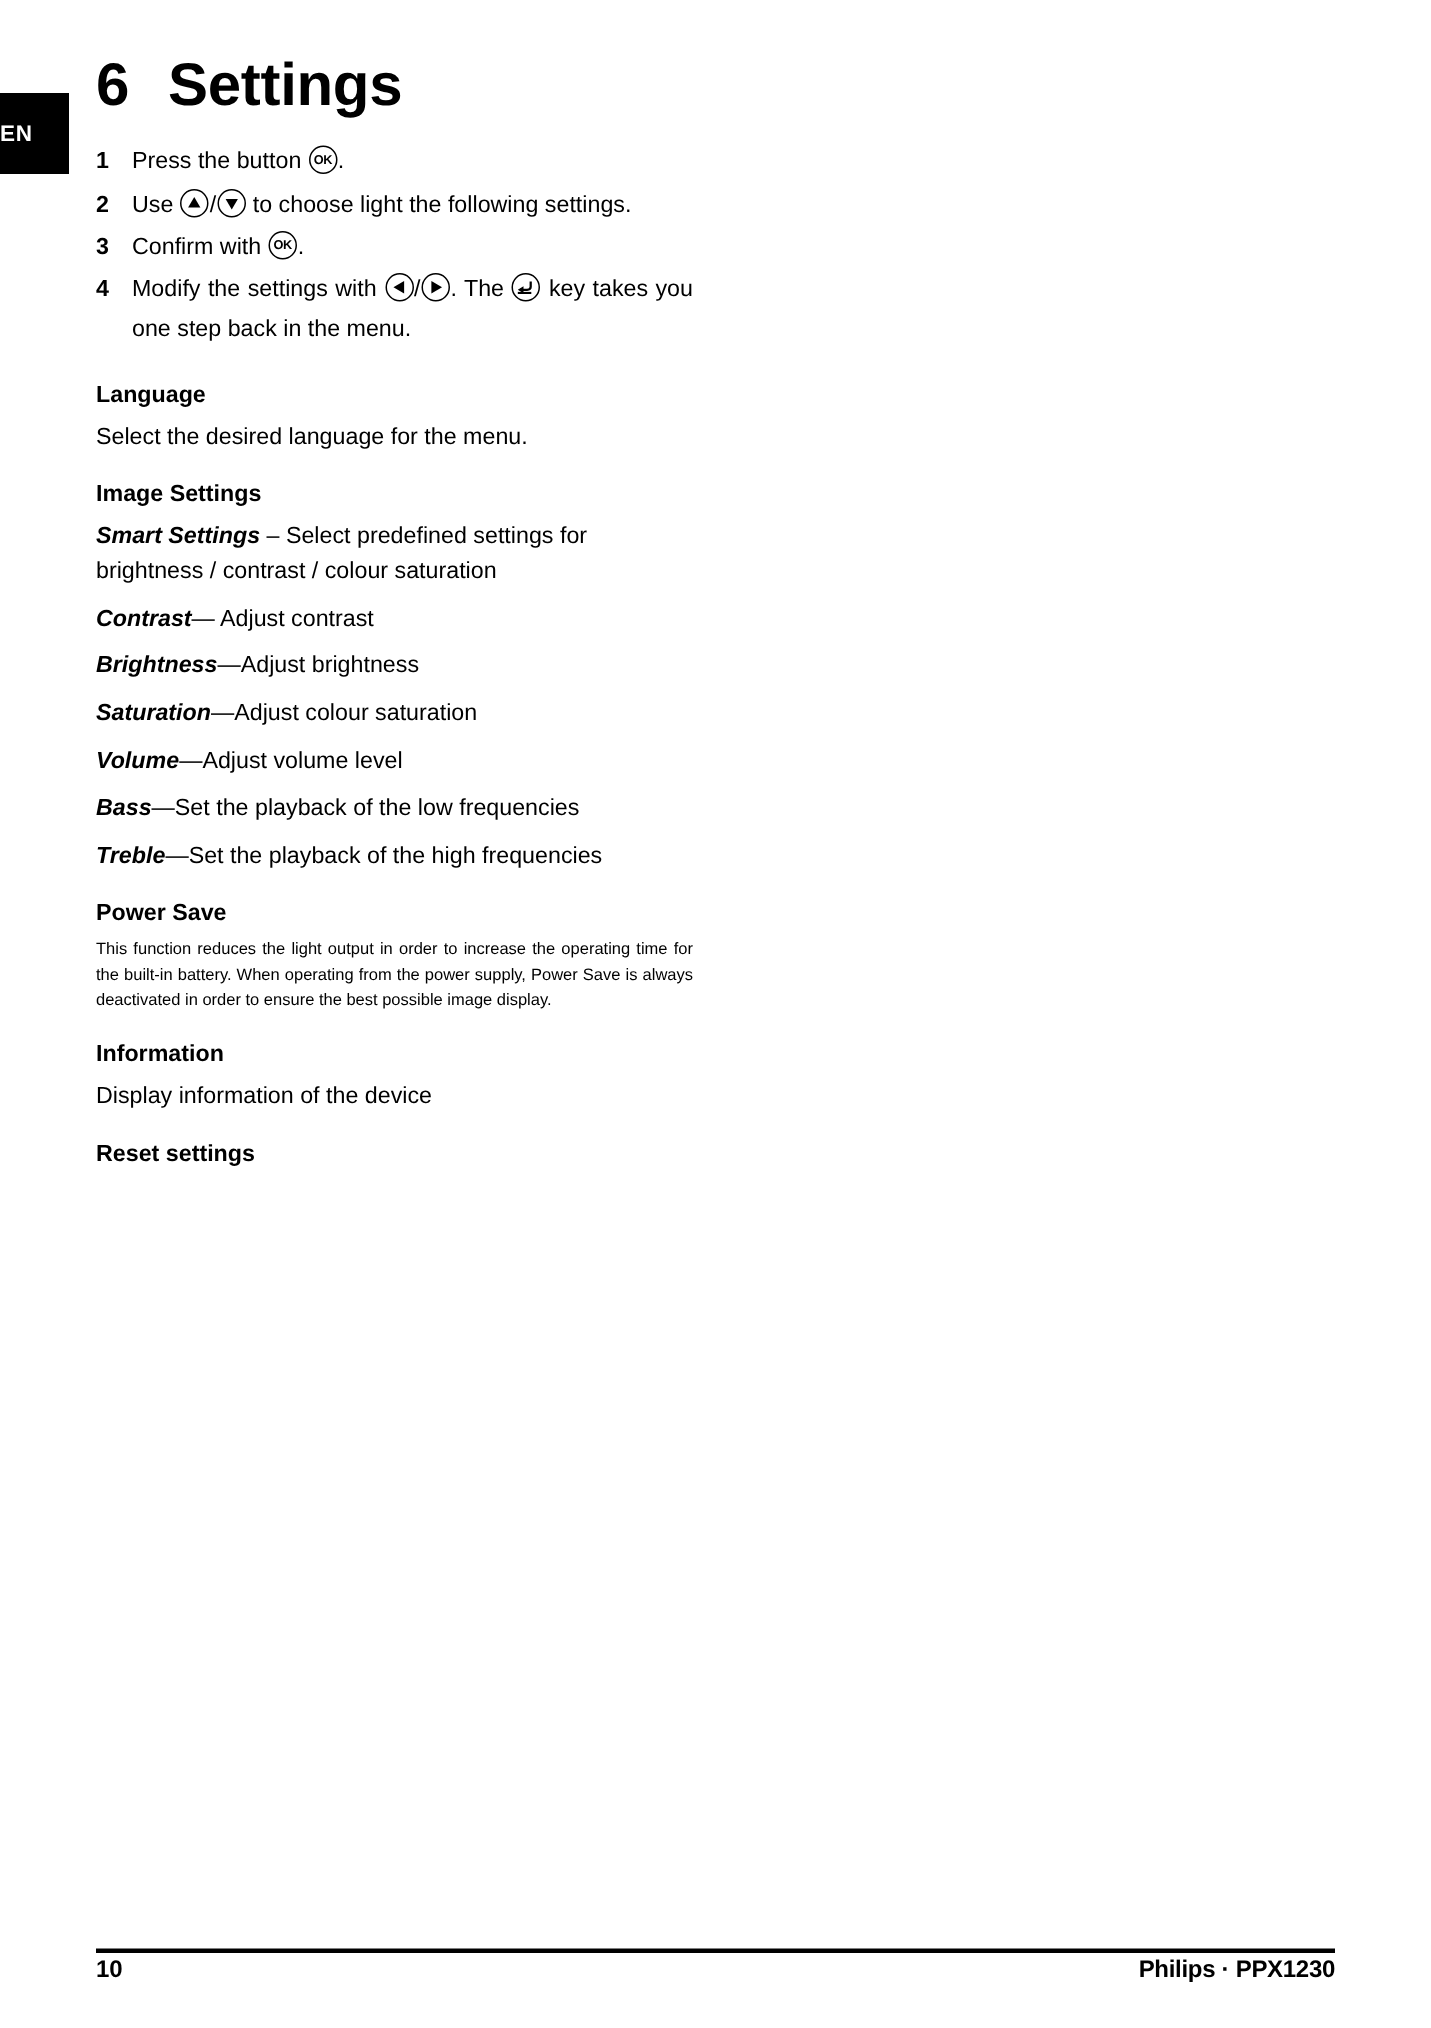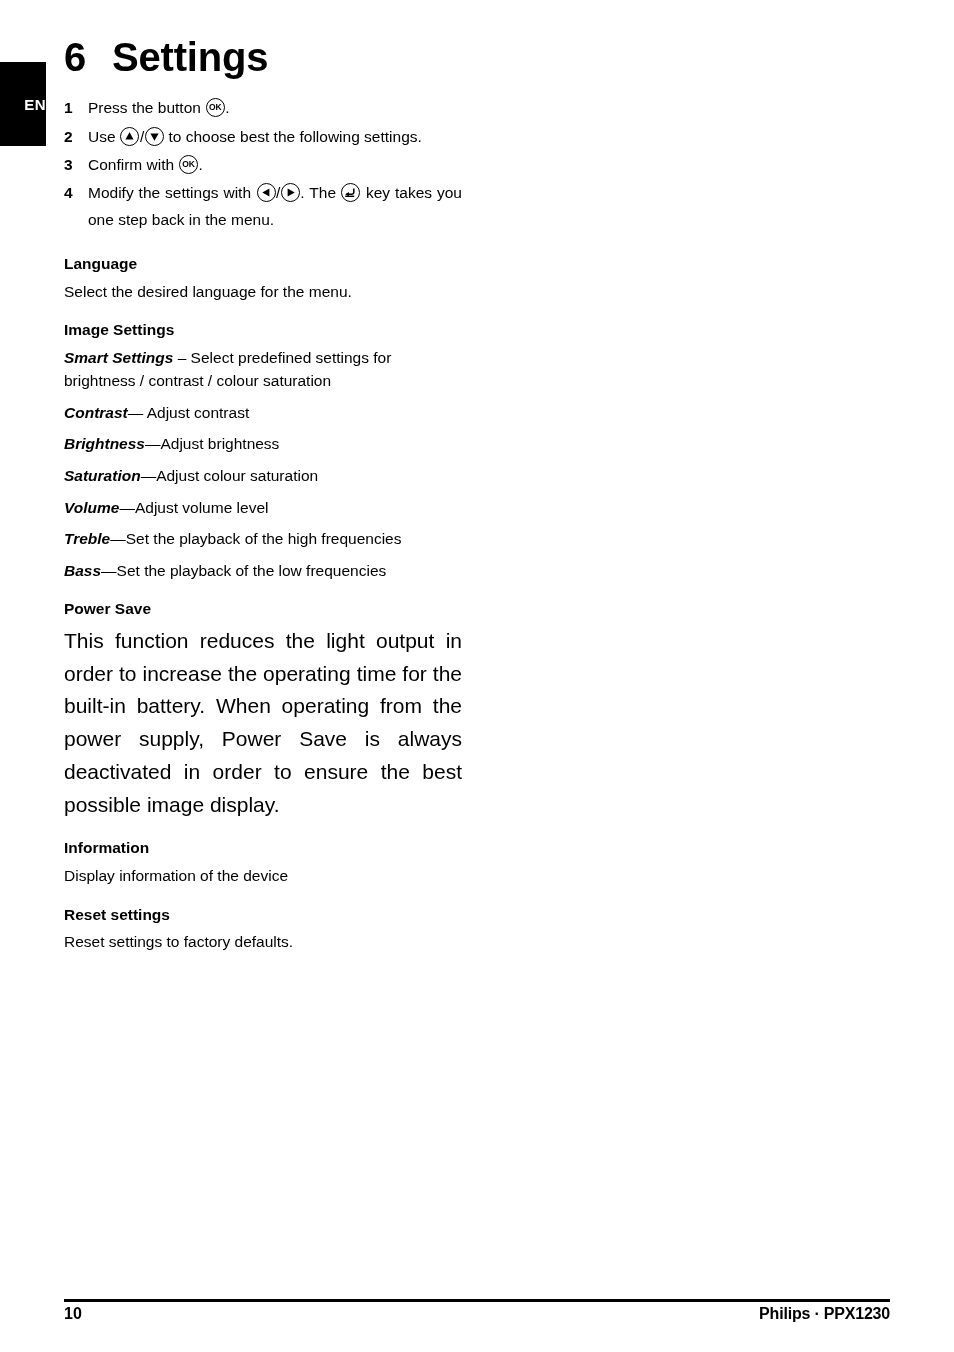--- a/index.html
+++ b/index.html
@@ -16,29 +16,29 @@
     color: #000000;
     overflow: hidden;
   }
 
   
   .lang-tab {
     position: absolute;
     left: 0;
     top: 62px;
     width: 46px;
-    height: 84px;
+    height: 54px;
     background: #000000;
     color: #ffffff;
     font-weight: bold;
     font-size: 15px;
     letter-spacing: 0.5px;
     display: flex;
     align-items: center;
-    justify-content: flex-end;
+    justify-content: flex-start;
   }
 
   
   .content {
     position: absolute;
     left: 64px;
     top: 36px;
     width: 398px;
   }
 
@@ -88,21 +88,21 @@
   }
   p.body {
     margin: 0 0 8px 0;
     font-size: 15.5px;
     line-height: 1.52;
   }
   p.justify {
     text-align: justify;
     text-justify: inter-word;
     margin: 0;
-    font-size: 21px;
+    font-size: 11px;
     line-height: 1.56;
   }
   .term {
     font-weight: bold;
     font-style: italic;
     margin-top: 20px;
   }
 
   
   .key {
@@ -172,21 +172,21 @@
       <span class="num">6</span>
       <span class="ttl">Settings</span>
     </h1>
 
     <ol class="steps" id="steps-list">
         <li class="nojust"><span class="idx">1</span><span>Press the button </span><span class="key"><span class="oktext">OK</span></span><span>.</span></li>
         <li><span class="idx">2</span><span>Use </span><span class="key"><svg width="17" height="17" viewBox="0 0 17 17">
               <path fill="#000" d="M8.5 4.3 L12.6 11.4 L4.4 11.4 Z"></path>
             </svg></span><span>/</span><span class="key"><svg width="17" height="17" viewBox="0 0 17 17">
               <path fill="#000" d="M8.5 12.7 L4.4 5.6 L12.6 5.6 Z"></path>
-            </svg></span><span> to choose best the following settings.</span></li>
+            </svg></span><span> to choose light the following settings.</span></li>
         <li class="nojust"><span class="idx">3</span><span>Confirm with </span><span class="key"><span class="oktext">OK</span></span><span>.</span></li>
         <li><span class="idx">4</span><span>Modify the settings with </span><span class="key"><svg width="17" height="17" viewBox="0 0 17 17">
               <path fill="#000" d="M4.3 8.5 L11.4 4.4 L11.4 12.6 Z"></path>
             </svg></span><span>/</span><span class="key"><svg width="17" height="17" viewBox="0 0 17 17">
               <path fill="#000" d="M12.7 8.5 L5.6 12.6 L5.6 4.4 Z"></path>
             </svg></span><span>. The </span><span class="key"><svg width="17" height="17" viewBox="0 0 17 17">
               <path fill="#000" d="M3.2 10.2 L7.0 7.9 L7.0 12.5 Z"></path>
               <rect x="3.2" y="11.6" width="9.0" height="1.4" fill="#000"></rect>
               <path fill="none" stroke="#000" stroke-width="1.5" stroke-linecap="butt" d="M11.8 4.6 L11.8 8.2 Q11.8 10.2 9.4 10.2 L4.6 10.2"></path>
             </svg></span><span> key takes you one step back in the menu.</span></li>
@@ -194,28 +194,27 @@
 
     <div id="sections">
         <h2 class="sec">Language</h2>
         <p class="body"><span>Select the desired language for the menu.</span></p>
         <h2 class="sec">Image Settings</h2>
         <p class="body"><span class="term">Smart Settings</span><span> – Select predefined settings for brightness / contrast / colour saturation</span></p>
         <p class="body"><span class="term">Contrast</span><span>— Adjust contrast</span></p>
         <p class="body"><span class="term">Brightness</span><span>—Adjust brightness</span></p>
         <p class="body"><span class="term">Saturation</span><span>—Adjust colour saturation</span></p>
         <p class="body"><span class="term">Volume</span><span>—Adjust volume level</span></p>
+        <p class="body"><span class="term">Bass</span><span>—Set the playback of the low frequencies</span></p>
         <p class="body"><span class="term">Treble</span><span>—Set the playback of the high frequencies</span></p>
-        <p class="body"><span class="term">Bass</span><span>—Set the playback of the low frequencies</span></p>
         <h2 class="sec">Power Save</h2>
         <p class="justify">This function reduces the light output in order to increase the operating time for the built-in battery. When operating from the power supply, Power Save is always deactivated in order to ensure the best possible image display.</p>
         <h2 class="sec">Information</h2>
         <p class="body"><span>Display information of the device</span></p>
         <h2 class="sec">Reset settings</h2>
-        <p class="body"><span>Reset settings to factory defaults.</span></p>
       </div>
 
   </div>
 
   <div class="footer-rule"></div>
   <div class="footer">
     <span class="pageno">10</span>
     <span class="brand">Philips · PPX1230</span>
   </div>
 

